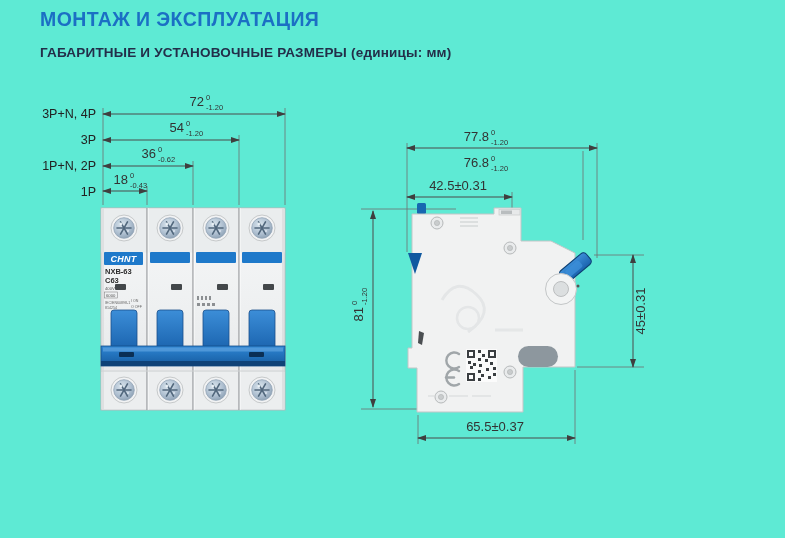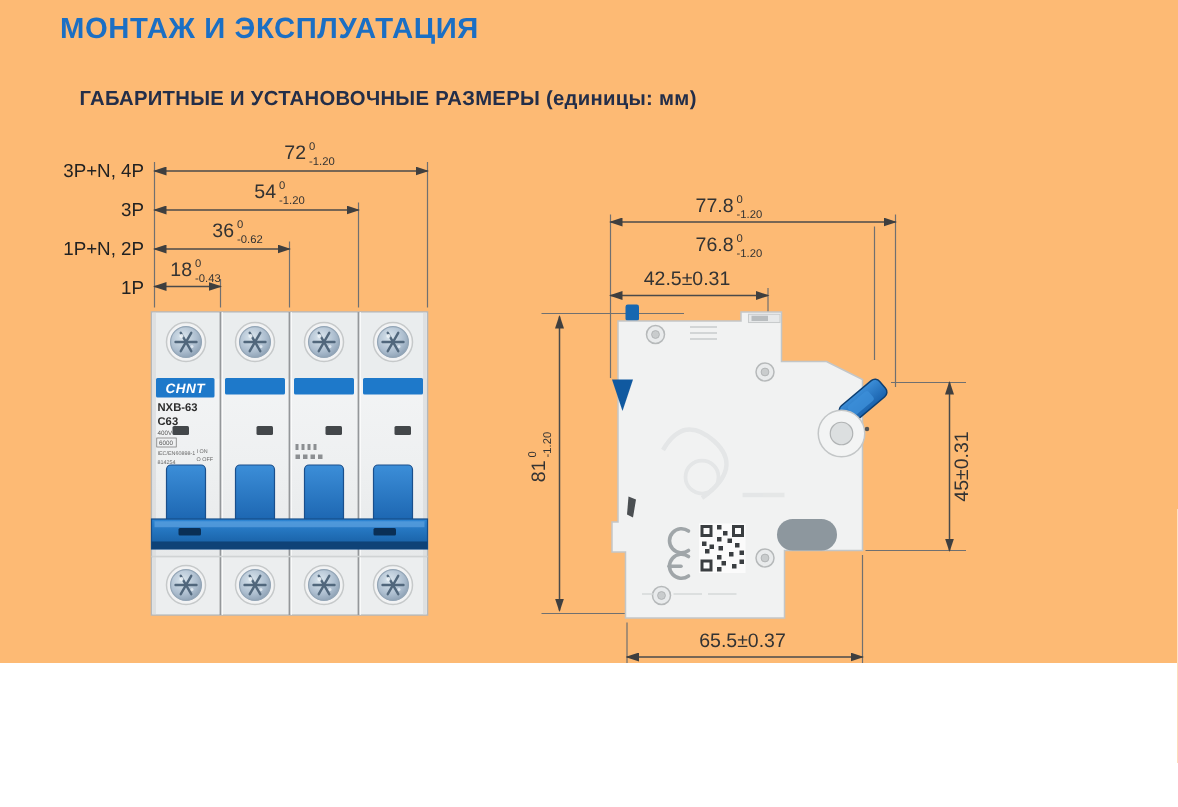--- a/index.html
+++ b/index.html
@@ -1,20 +1,20 @@
 <!DOCTYPE html>
 <html><head>
 <meta charset="utf-8">
 <style>
   html,body{margin:0;padding:0;background:#fff;}
-  .canvas{position:relative;width:785px;height:442px;background:#fdba74;overflow:hidden;
+  .canvas{position:relative;width:785px;height:538px;background:#5eead4;overflow:hidden;
           font-family:"Liberation Sans",sans-serif;}
   .page-title{position:absolute;left:40px;top:8px;margin:0;font-size:19.5px;font-weight:800;
               letter-spacing:.4px;color:#1b6fc4;}
-  .page-subtitle{position:absolute;left:40px;top:45px;margin:13px;font-size:13.5px;font-weight:700;
+  .page-subtitle{position:absolute;left:40px;top:45px;margin:0;font-size:13.5px;font-weight:700;
               letter-spacing:.2px;color:#232e49;}
   svg{position:absolute;left:0;top:0;}
   .dimline{stroke:#4a4a4a;stroke-width:1;fill:none;}
   .extline{stroke:#707070;stroke-width:0.8;fill:none;}
   .dimv{font:13px "Liberation Sans",sans-serif;fill:#333;}
   .dimt{font:7.5px "Liberation Sans",sans-serif;fill:#333;}
   .polelbl{font:12.5px "Liberation Sans",sans-serif;fill:#222;}
   .brand{font:italic 700 9px "Liberation Sans",sans-serif;fill:#fff;letter-spacing:.3px;}
   .mdl{font:700 7.5px "Liberation Sans",sans-serif;fill:#2d2d2d;}
   .micro{font:4.2px "Liberation Sans",sans-serif;fill:#555;}

